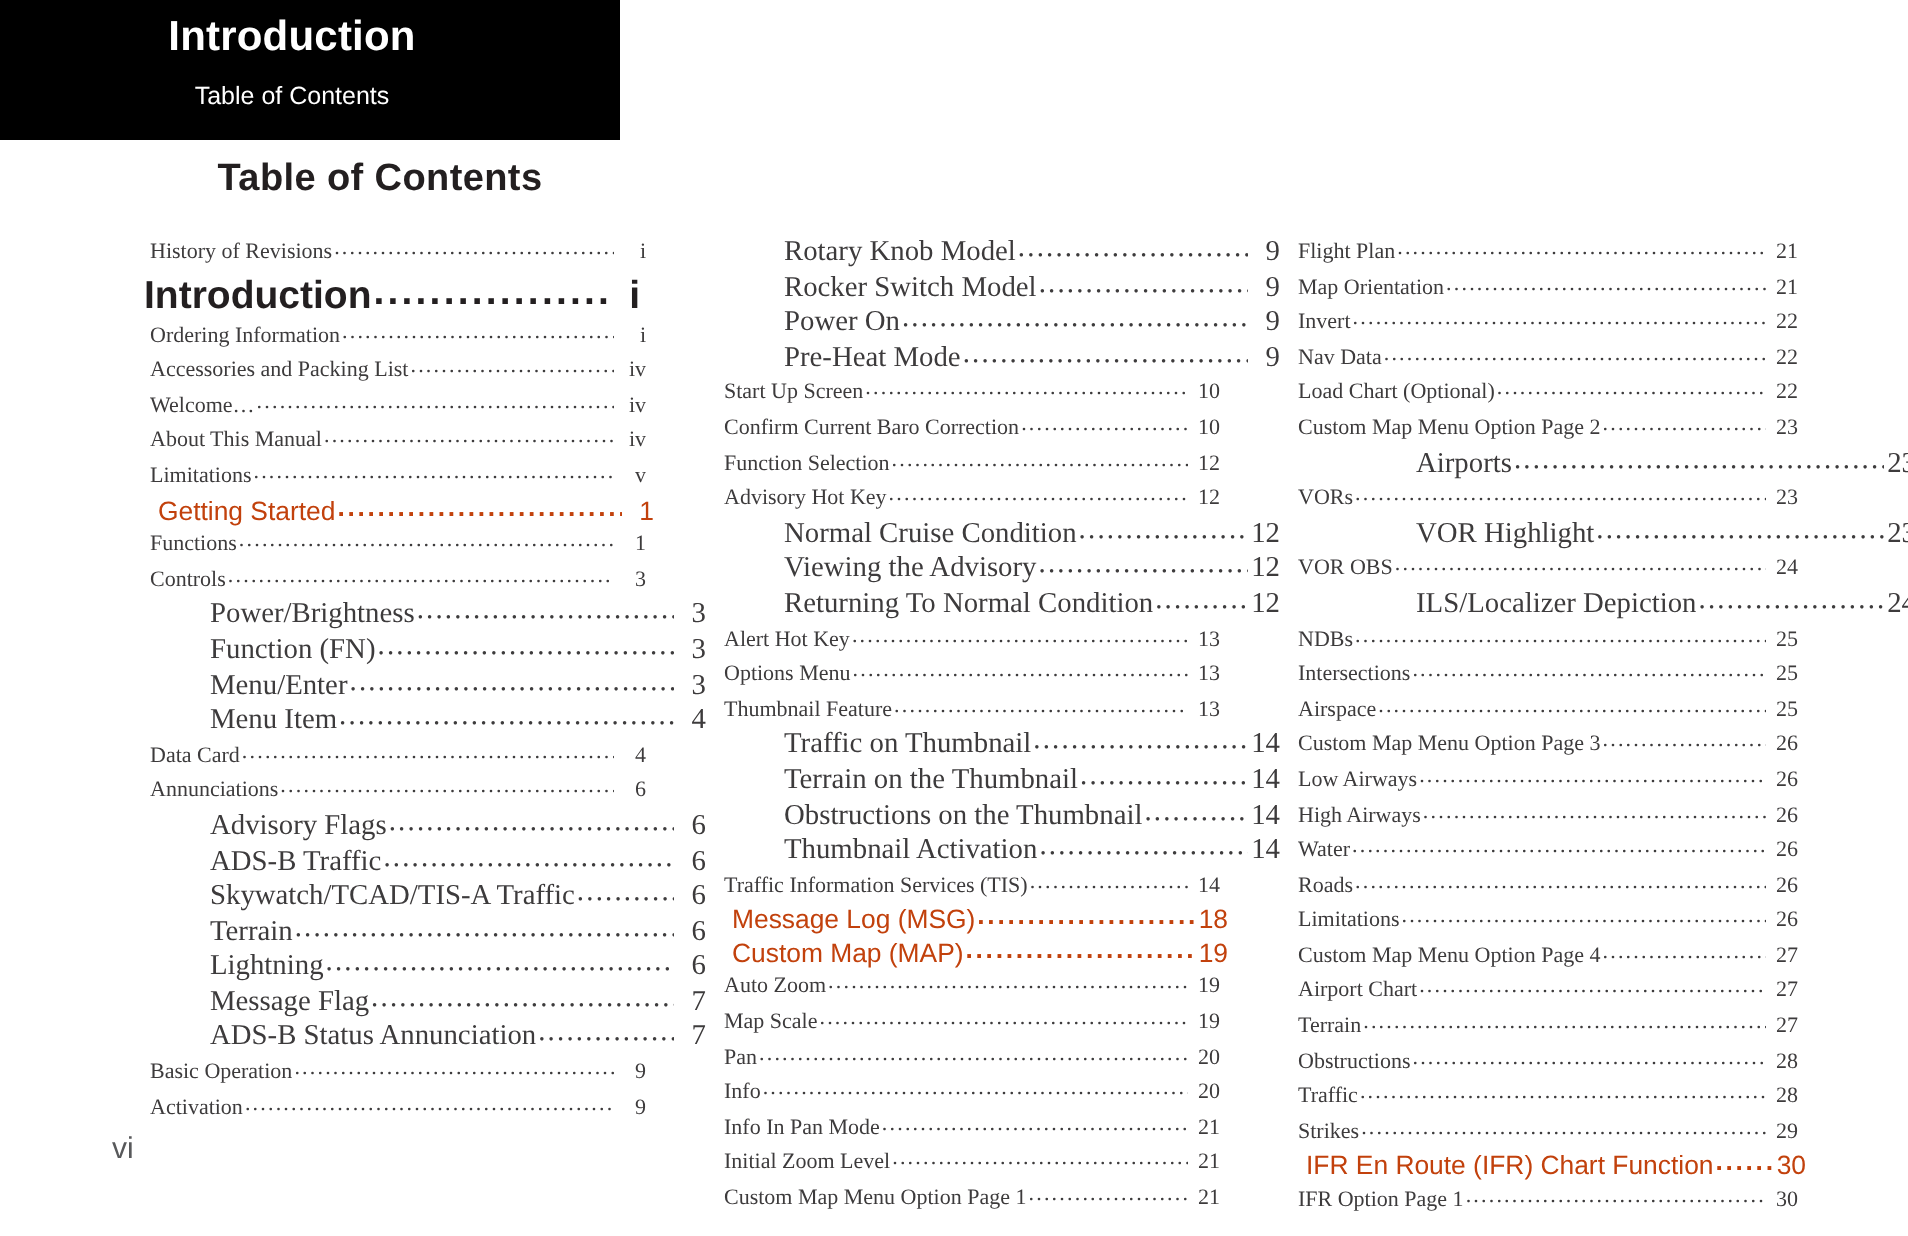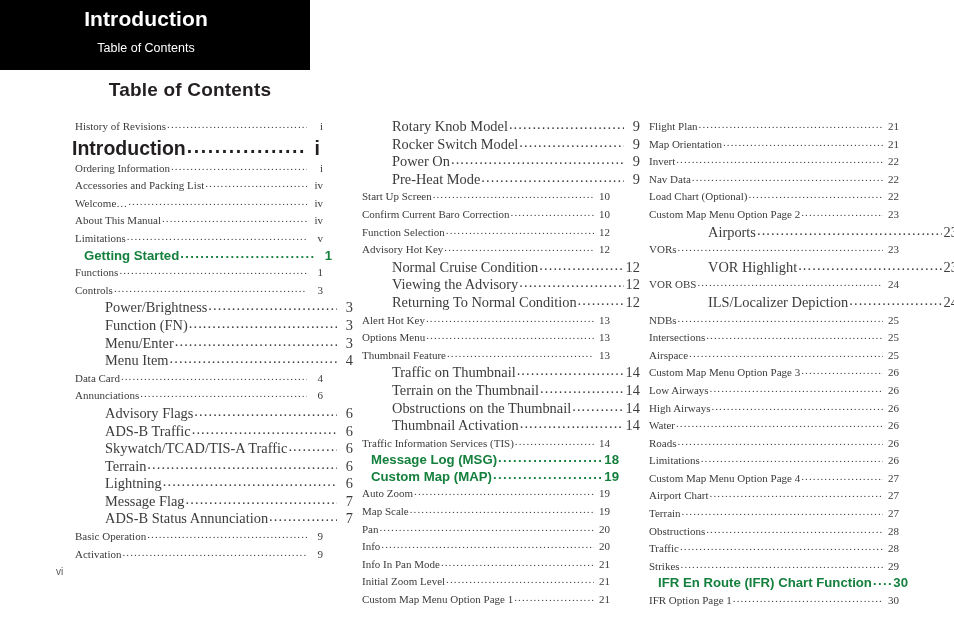--- a/index.html
+++ b/index.html
@@ -99,25 +99,25 @@
     white-space: nowrap;
   }
   .toc-entry .page {
     flex: 0 0 auto;
     text-align: right;
   }
 
   
   .lvl0 {
     font-family: "Liberation Sans", sans-serif;
-    font-weight: bold;
-    color: #15803d;
+    font-weight: normal;
+    color: #c2410c;
     font-size: 13.2px;
     line-height: 16.6px;
-    margin-left: 12px;
+    margin-left: 7px;
   }
   .lvl0 .leader::after {
     letter-spacing: 1.35px;
     font-weight: bold;
     top: 0;
   }
   .lvl0 .page { min-width: 15px; }
 
   
   .lvl-big {
@@ -159,21 +159,21 @@
     margin-left: 62px;
   }
   .lvl3 .page { min-width: 15px; }
 
   
   #folio {
     position: absolute;
     left: 56px;
     top: 566px;
     font-family: "Liberation Sans", sans-serif;
-    font-size: 10px;
+    font-size: 15px;
     color: #58595b;
   }
 </style>
 </head>
 <body>
 
 <div id="header-bar">
   <div id="header-title">Introduction</div>
   <div id="header-subtitle">Table of Contents</div>
 </div>

